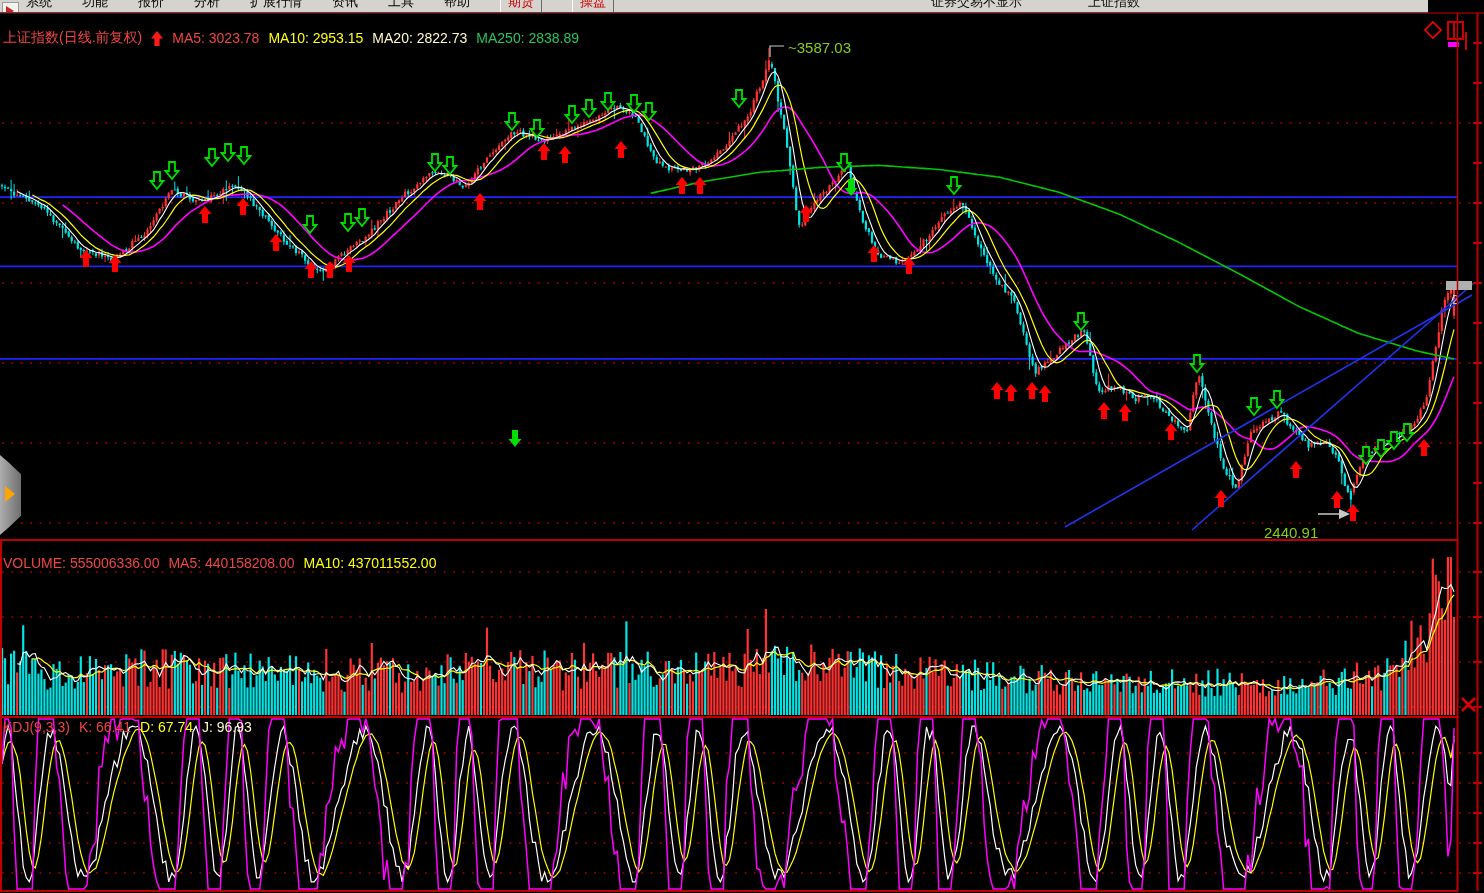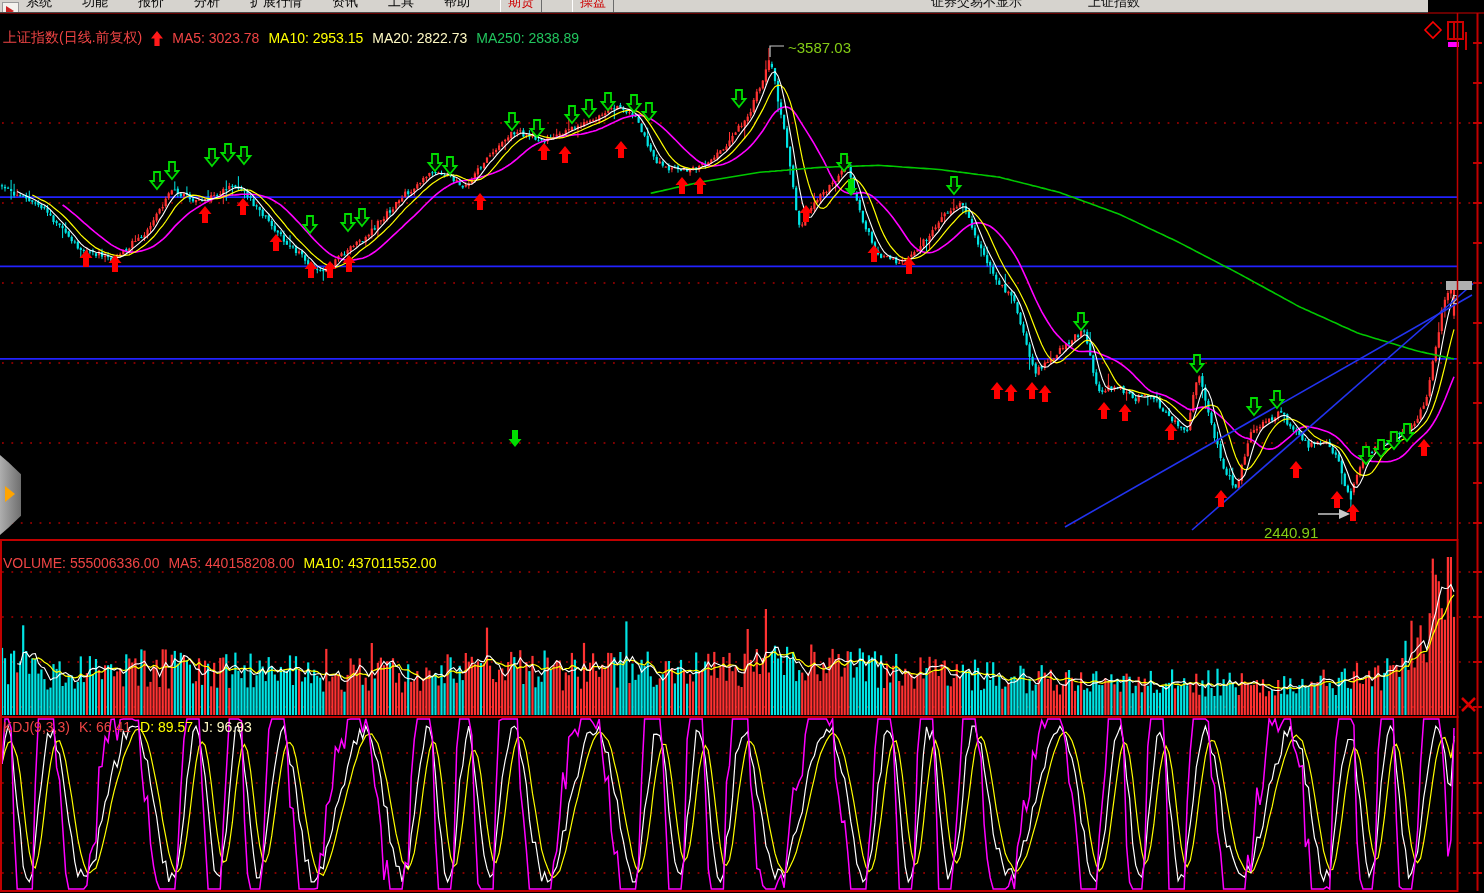--- a/index.html
+++ b/index.html
@@ -1655,21 +1655,21 @@
 
 <div class="pane-header" id="vol-header">
   <span class="c-light">VOLUME: 555006336.00</span>
   <span class="c-light">MA5: 440158208.00</span>
   <span class="c-yellow">MA10: 437011552.00</span>
 </div>
 
 <div class="pane-header" id="kdj-header">
   <span class="c-light">KDJ(9,3,3)</span>
   <span class="c-light">K: 66.41</span>
-  <span class="c-yellow">D: 89.57</span>
+  <span class="c-yellow">D: 67.74</span>
   <span class="c-magenta">J: 96.93</span>
 </div>
 
 <div class="annotation" id="peak-ann">~3587.03</div>
 <div class="annotation" id="low-ann">2440.91</div>
 
 <div class="side-handle">
   <i></i>
 </div>
 

